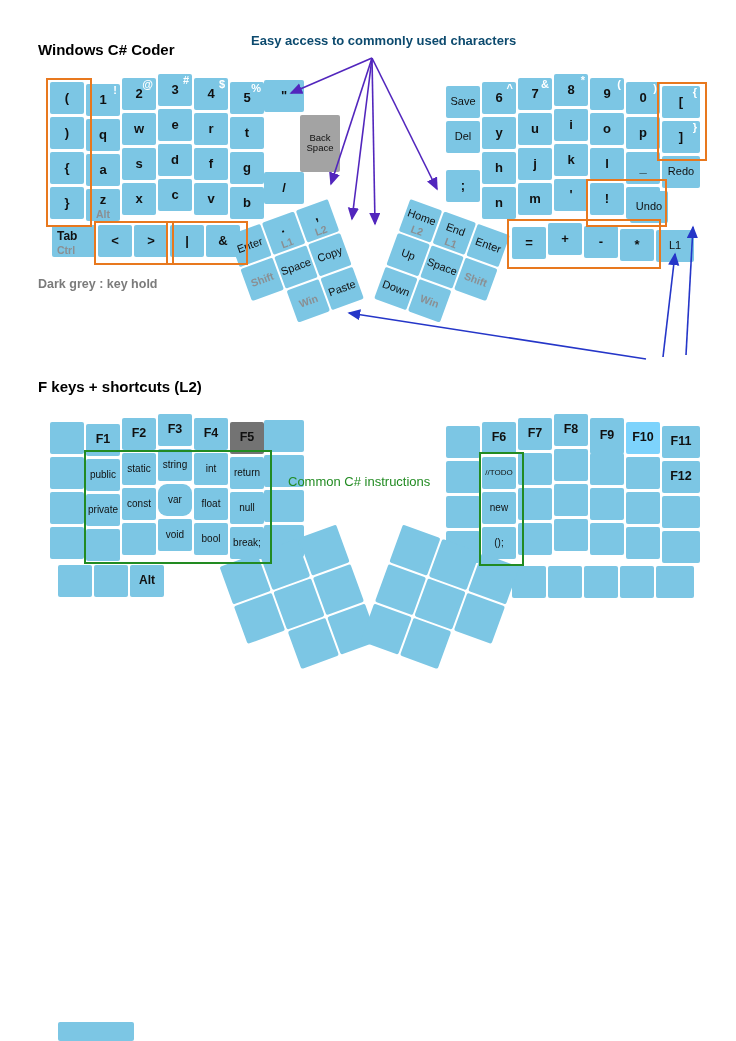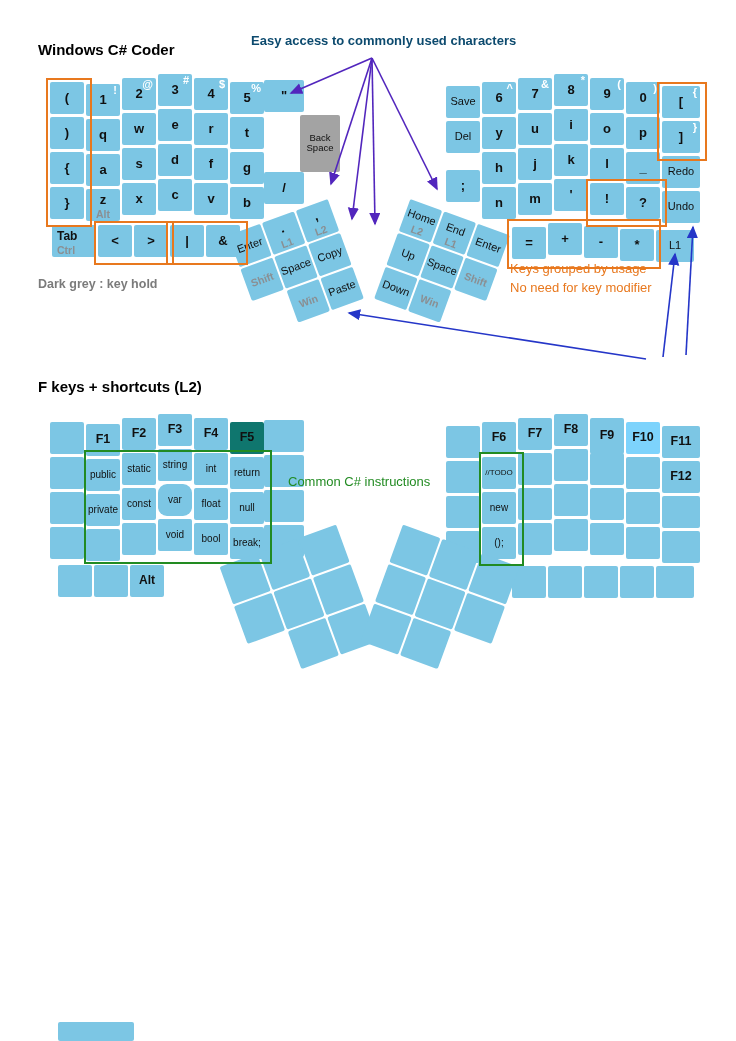--- a/index.html
+++ b/index.html
@@ -219,21 +219,21 @@
         <span class="key-shift">{</span>
         <span class="key-tap">[</span>
       </div>
       <div class="key" style="left: 662px; top: 121px; width: 38px; height: 32px; background: rgb(124, 198, 228);">
         <span class="key-shift">}</span>
         <span class="key-tap">]</span>
       </div>
       <div class="key word" style="left: 662px; top: 156px; width: 38px; height: 32px; background: rgb(124, 198, 228);">
         <span class="key-tap">Redo</span>
       </div>
-      <div class="key word" style="left: 662px; top: 191px; width: 38px; height: 32px; background: rgb(124, 198, 228);">
+      <div class="key word" style="left: 630px; top: 191px; width: 38px; height: 32px; background: rgb(124, 198, 228);">
         <span class="key-tap">Undo</span>
       </div>
       <div class="key" style="left: 512px; top: 227px; width: 34px; height: 32px; background: rgb(124, 198, 228);">
         <span class="key-tap">=</span>
       </div>
       <div class="key" style="left: 548px; top: 223px; width: 34px; height: 32px; background: rgb(124, 198, 228);">
         <span class="key-tap">+</span>
       </div>
       <div class="key" style="left: 584px; top: 226px; width: 34px; height: 32px; background: rgb(124, 198, 228);">
         <span class="key-tap">-</span>
@@ -285,21 +285,21 @@
       </div>
       <div class="key kw" style="left: 194px; top: 453px; width: 34px; height: 32px; background: rgb(124, 198, 228);">
         <span class="key-tap">int</span>
       </div>
       <div class="key kw" style="left: 194px; top: 488px; width: 34px; height: 32px; background: rgb(124, 198, 228);">
         <span class="key-tap">float</span>
       </div>
       <div class="key kw" style="left: 194px; top: 523px; width: 34px; height: 32px; background: rgb(124, 198, 228);">
         <span class="key-tap">bool</span>
       </div>
-      <div class="key fkey" style="left: 230px; top: 422px; width: 34px; height: 32px; background: #0f766e;">
+      <div class="key fkey" style="left: 230px; top: 422px; width: 34px; height: 32px; background: #737373;">
         <span class="key-tap">F5</span>
       </div>
       <div class="key kw" style="left: 230px; top: 457px; width: 34px; height: 32px; background: rgb(124, 198, 228);">
         <span class="key-tap">return</span>
       </div>
       <div class="key kw" style="left: 230px; top: 492px; width: 34px; height: 32px; background: rgb(124, 198, 228);">
         <span class="key-tap">null</span>
       </div>
       <div class="key kw" style="left: 230px; top: 527px; width: 34px; height: 32px; background: rgb(124, 198, 228);">
         <span class="key-tap">break;</span>
@@ -470,18 +470,14 @@
       <line x1="646" y1="359" x2="349" y2="313" stroke="#2536c8" stroke-width="1.6" marker-end="url(#m-blue)"></line>
       <line x1="663" y1="357" x2="675" y2="254" stroke="#2536c8" stroke-width="1.6" marker-end="url(#m-blue)"></line>
       <line x1="686" y1="355" x2="693" y2="227" stroke="#2536c8" stroke-width="1.6" marker-end="url(#m-blue)"></line>
     </svg>
 
   <h1 class="title" id="title-layer1">Windows C# Coder</h1>
   <h1 class="title" id="title-layer2">F keys + shortcuts (L2)</h1>
 
   <div class="ann" id="ann-easy" style="color: #0c4a6e;">Easy access to commonly used characters</div>
   <div class="ann" id="ann-darkgrey" style="color: rgb(123, 123, 123);">Dark grey : key hold</div>
-  <div class="ann" id="ann-grouped" style="color: rgb(232, 120, 30);">
-    <div>Keys grouped by usage</div>
-    <div>No need for key modifier</div>
-  </div>
   <div class="ann" id="ann-csharp" style="color: rgb(34, 139, 34);">Common C# instructions</div>
 </div>
 
 </body></html>

